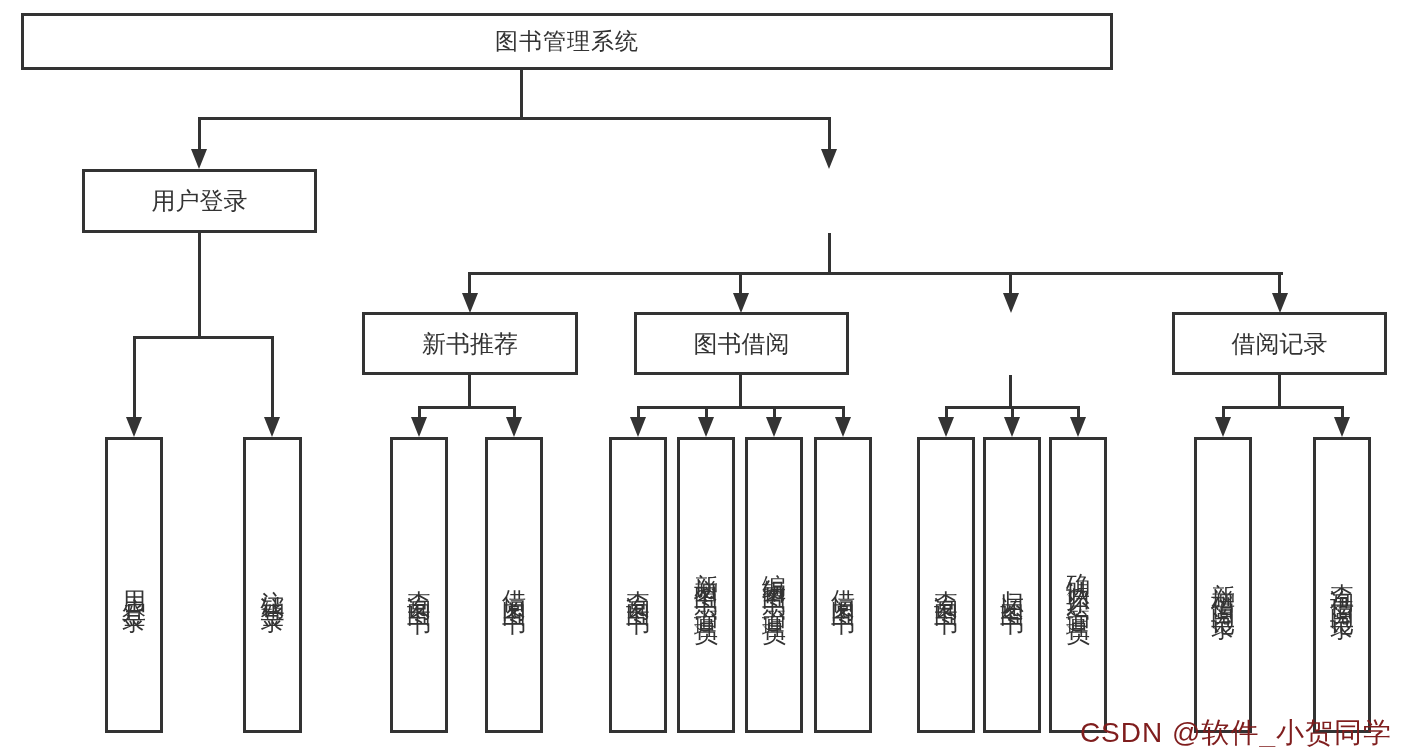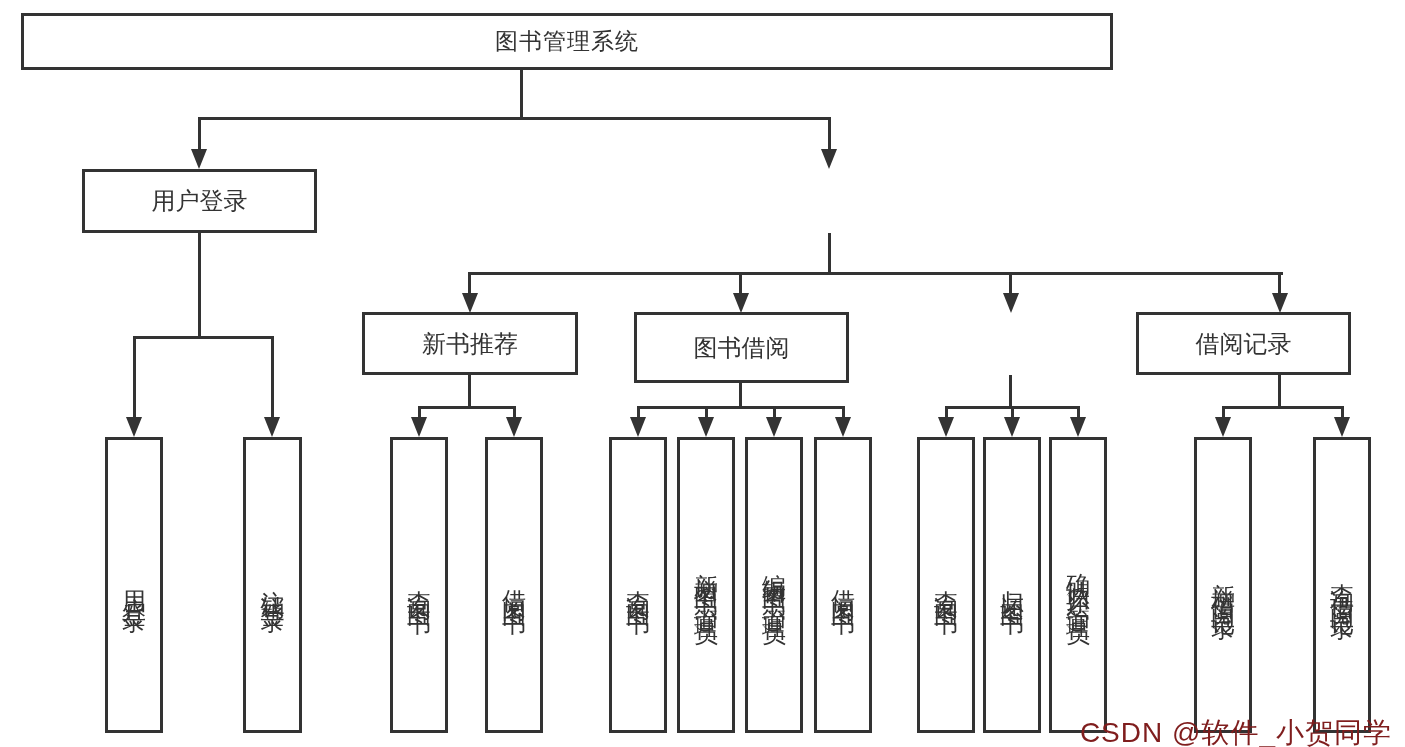--- a/index.html
+++ b/index.html
@@ -87,22 +87,22 @@
   <div class="v" style="left:468px; top:272px; height:25px;"></div>
   <div class="tri" style="left:462px; top:293px;"></div>
   <div class="v" style="left:739px; top:272px; height:25px;"></div>
   <div class="tri" style="left:733px; top:293px;"></div>
   <div class="v" style="left:1009px; top:272px; height:25px;"></div>
   <div class="tri" style="left:1003px; top:293px;"></div>
   <div class="v" style="left:1278px; top:272px; height:25px;"></div>
   <div class="tri" style="left:1272px; top:293px;"></div>
 
   <div class="box" style="left:362px; top:312px; width:216px; height:63px;">新书推荐</div>
-  <div class="box" style="left:634px; top:312px; width:215px; height:71px;">图书借阅</div>
-  <div class="box" style="left:1136px; top:312px; width:215px; height:63px;text-align:right;">借阅记录</div>
+  <div class="box" style="left:634px; top:312px; width:215px; height:63px;">图书借阅</div>
+  <div class="box" style="left:1172px; top:312px; width:215px; height:63px;text-align:right;">借阅记录</div>
 
   <div class="v" style="left:468px; top:375px; height:34px;"></div>
   <div class="h" style="left:418px; top:406px; width:98px;"></div>
   <div class="v" style="left:418px; top:406px; height:15px;"></div>
   <div class="tri" style="left:411px; top:417px;"></div>
   <div class="v" style="left:513px; top:406px; height:15px;"></div>
   <div class="tri" style="left:506px; top:417px;"></div>
 
   <div class="v" style="left:739px; top:375px; height:34px;"></div>
   <div class="h" style="left:637px; top:406px; width:208px;"></div>

